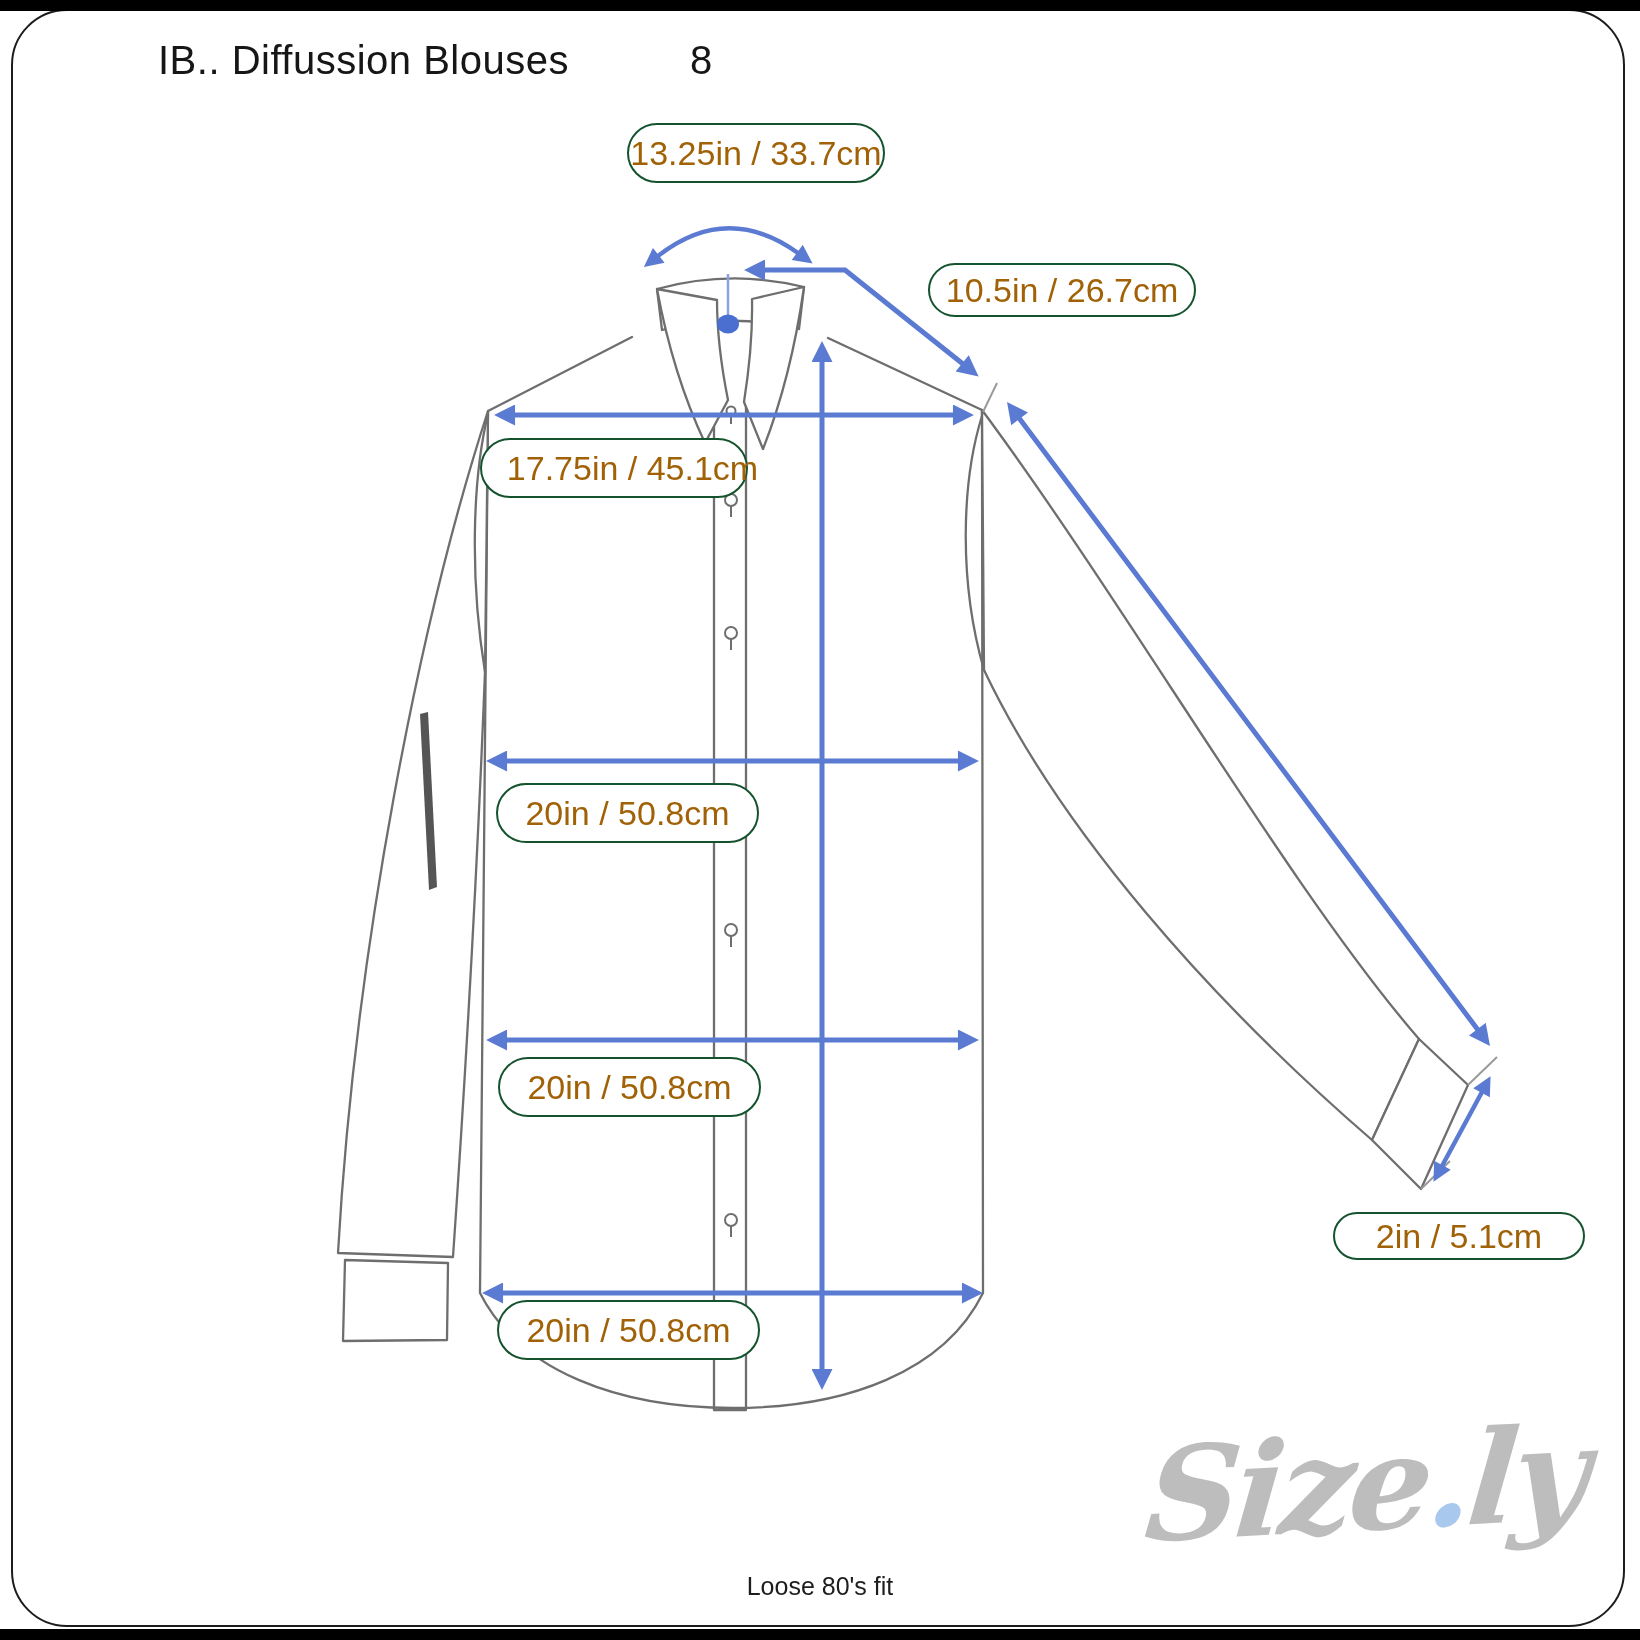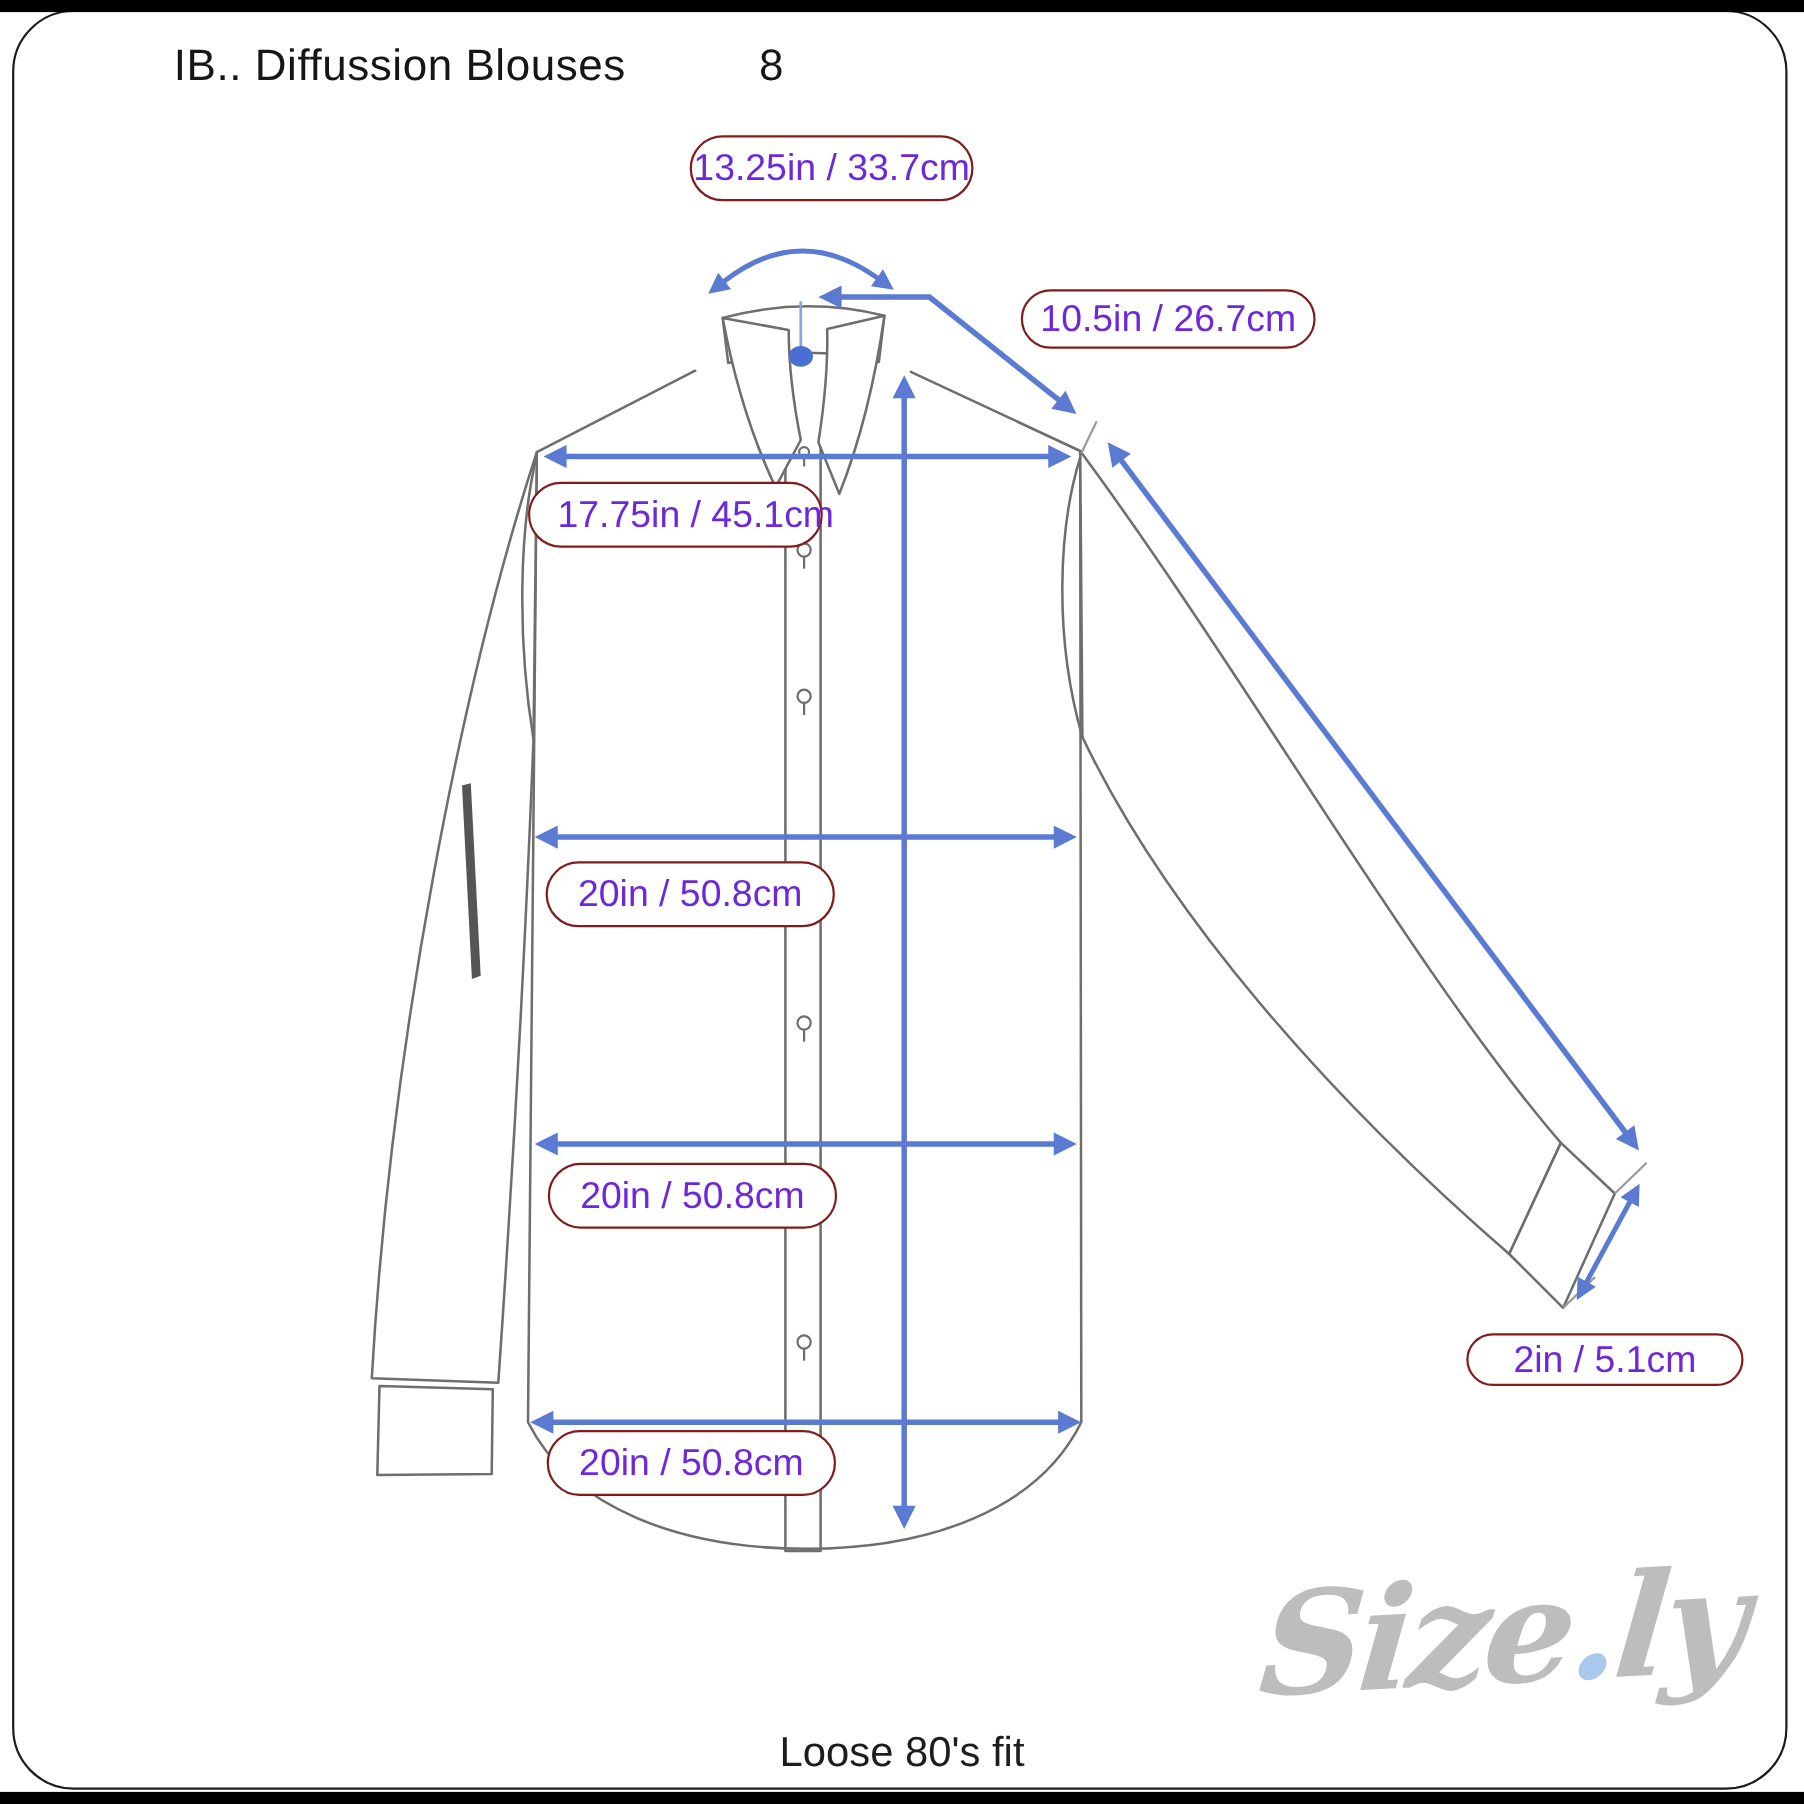--- a/index.html
+++ b/index.html
@@ -15,36 +15,36 @@
     border:2px solid #1c1c1c;border-radius:56px;box-sizing:border-box;
   }
   .drawing{position:absolute;left:0;top:0;}
   .page-title{
     position:absolute;left:158px;top:38px;font-size:40px;color:#161616;
     letter-spacing:0.5px;white-space:nowrap;
   }
   .page-title .size-num{position:absolute;left:532px;top:0;}
   .pill{
     position:absolute;display:flex;align-items:center;justify-content:center;
-    background:#ffffff;border:2px solid #7f1d1d;border-radius:40px;
-    font-size:34px;color:#6d28d9;box-sizing:border-box;white-space:nowrap;
+    background:#ffffff;border:2px solid #14532d;border-radius:40px;
+    font-size:34px;color:#a16207;box-sizing:border-box;white-space:nowrap;
     z-index:5;
   }
   .pill-collar{left:627px;top:123px;width:258px;height:60px;}
   .pill-half-shoulder{left:928px;top:234px;width:268px;height:54px;margin-top:29px;}
   .pill-shoulder{left:480px;top:438px;width:268px;height:60px;padding-left:37px;}
   .pill-length{left:841px;top:572px;width:246px;height:60px;}
   .pill-sleeve{left:1210px;top:570px;width:268px;height:58px;}
   .pill-chest{left:496px;top:783px;width:263px;height:60px;}
   .pill-waist{left:498px;top:1057px;width:263px;height:60px;}
   .pill-hem{left:497px;top:1300px;width:263px;height:60px;}
   .pill-cuff{left:1333px;top:1212px;width:252px;height:48px;}
   .fit-note{
     position:absolute;left:0;right:0;top:1572px;text-align:center;
-    font-size:38px;color:#1d1d1d;
+    font-size:25px;color:#1d1d1d;
   }
   .watermark{
     position:absolute;left:1148px;top:1408px;
     font-family:"DejaVu Serif",serif;font-style:italic;font-weight:bold;
     font-size:130px;color:#bdbdbd;letter-spacing:-5px;
     transform:skewX(-8deg) rotate(-3deg);z-index:2;white-space:nowrap;
   }
   .watermark .wm-dot{color:#a8c8ee;}
 </style>
 </head>

